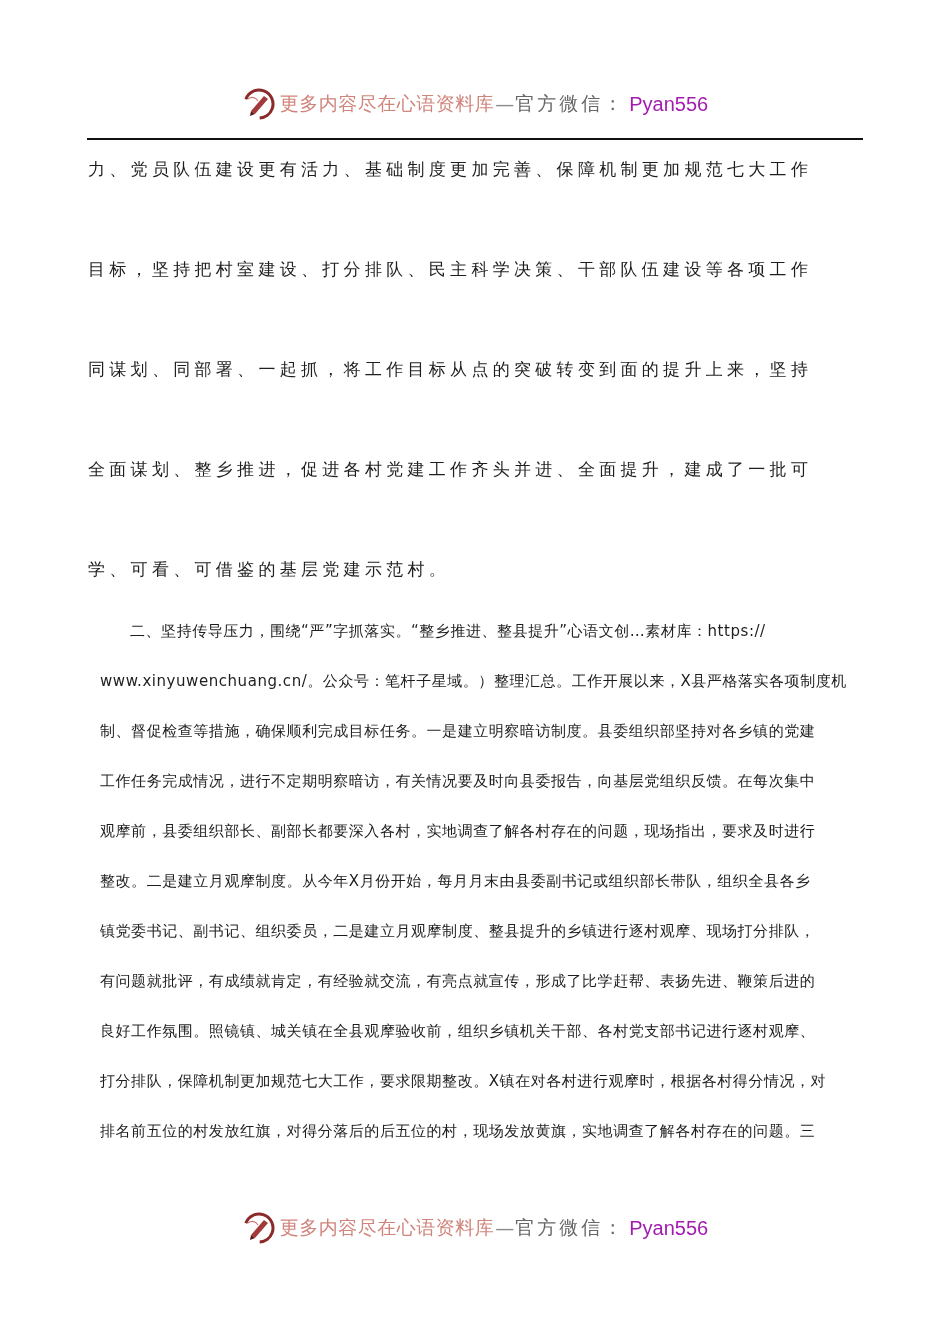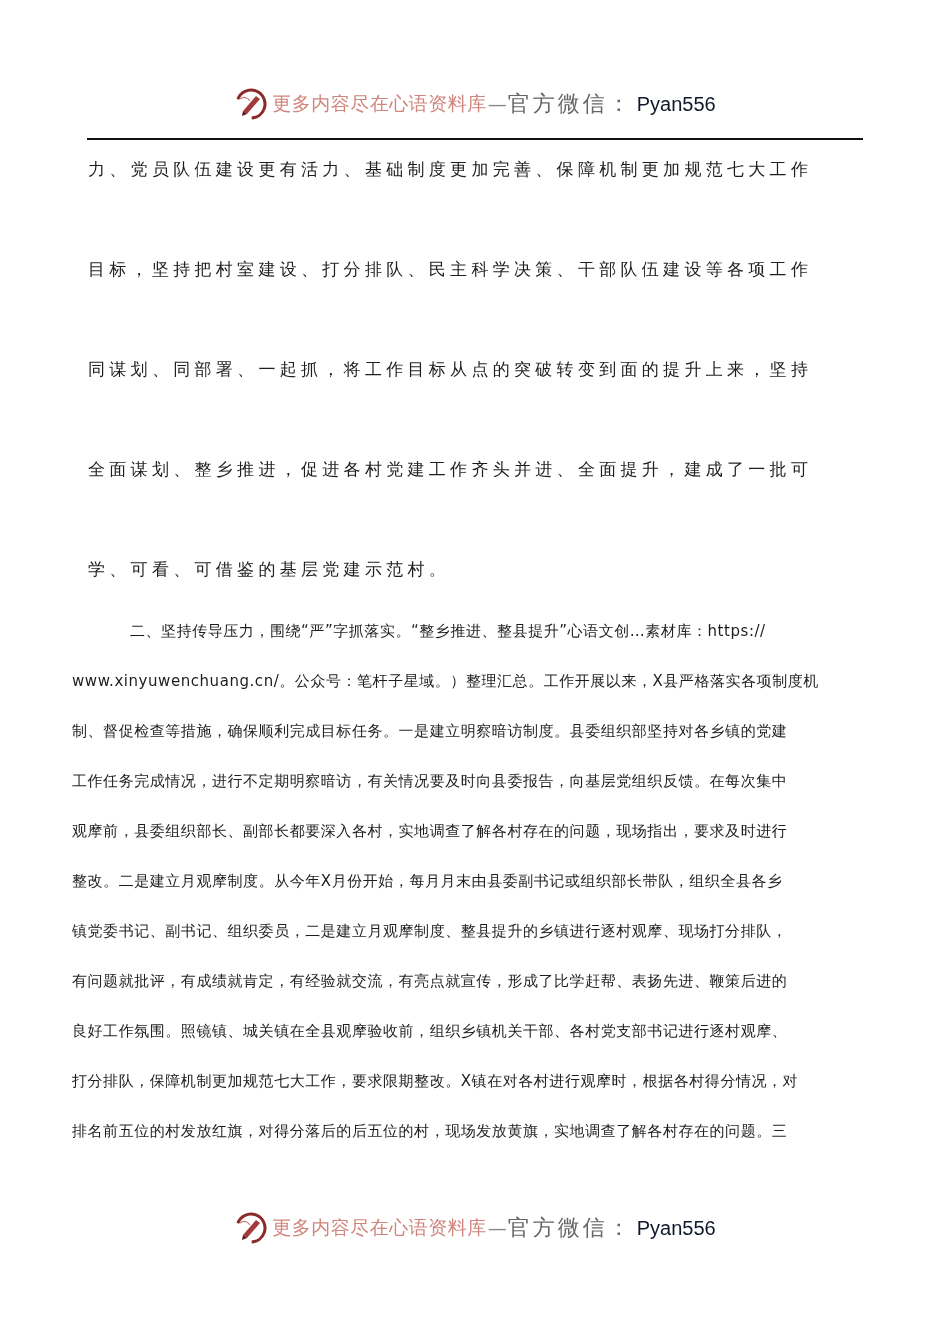--- a/index.html
+++ b/index.html
@@ -5,26 +5,26 @@
     html, body { margin: 0; padding: 0; background: #ffffff; }
     body { width: 950px; height: 1344px; position: relative; overflow: hidden;
            font-family: "DejaVu Sans", sans-serif; color: #1a1a1a; }
     .banner { position: absolute; left: 0; width: 950px; height: 44px;
               display: flex; align-items: center; justify-content: center; }
     .banner.top { top: 82px; }
     .banner.bottom { top: 1206px; }
     .logo { width: 34px; height: 34px; margin-right: 4px; }
     .banner-main { color: #d0857c; font-family: "DejaVu Serif", serif; font-size: 19px; letter-spacing: 0.5px; }
     .banner-dash { color: #8a8a8a; font-size: 19px; margin: 0 1px; }
-    .banner-sub { color: #666666; font-family: Liberation Mono, monospace; font-size: 22px; letter-spacing: 3px; }
-    .banner-id { color: #0f172a; font-family: "Liberation Sans", sans-serif; font-size: 20px; margin-left: 4px; }
+    .banner-sub { color: #666666; font-family: Liberation Mono, monospace; font-size: 19px; letter-spacing: 3px; }
+    .banner-id { color: #a21caf; font-family: "Liberation Sans", sans-serif; font-size: 20px; margin-left: 4px; }
     .rule { position: absolute; top: 138px; left: 87px; width: 776px; height: 2px; background: #111111; }
     .big { position: absolute; left: 88px; width: 780px; font-size: 17px; letter-spacing: 4.3px;
            font-family: "DejaVu Sans", sans-serif; white-space: nowrap; color: #1e1e1e; }
-    .small { position: absolute; left: 72px; width: 780px; font-size: 15px; letter-spacing: 0.55px;
+    .small { position: absolute; left: 100px; width: 780px; font-size: 15px; letter-spacing: 0.55px;
              font-family: "DejaVu Sans", sans-serif; white-space: nowrap; color: #1e1e1e; }
   </style>
 </head>
 <body>
 
 <div class="banner top">
   <svg class="logo" viewBox="0 0 34 34">
     <circle cx="17" cy="17" r="14" fill="none" stroke="#8b2a2a" stroke-width="3" stroke-dasharray="60 28" transform="rotate(200 17 17)"></circle>
     <path d="M9 24 L22 9 L26 12 L13 27 Z" fill="#a33a3a"></path>
     <path d="M9 24 L13 27 L8 29 Z" fill="#5a1515"></path>

